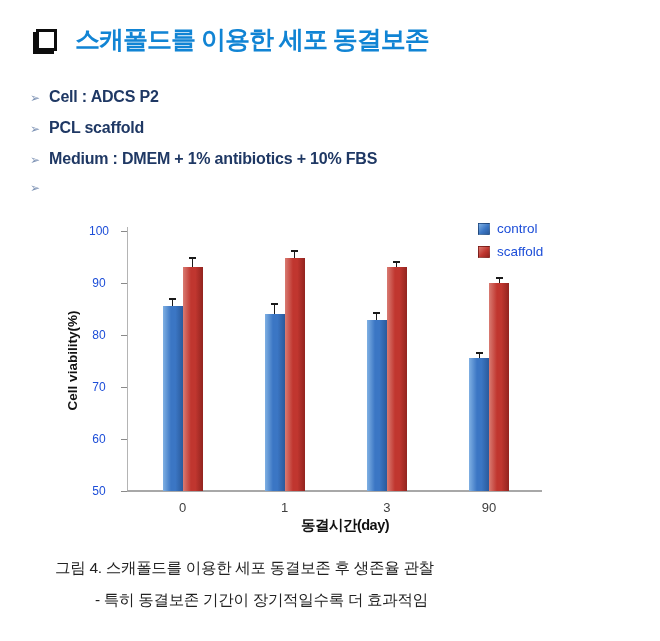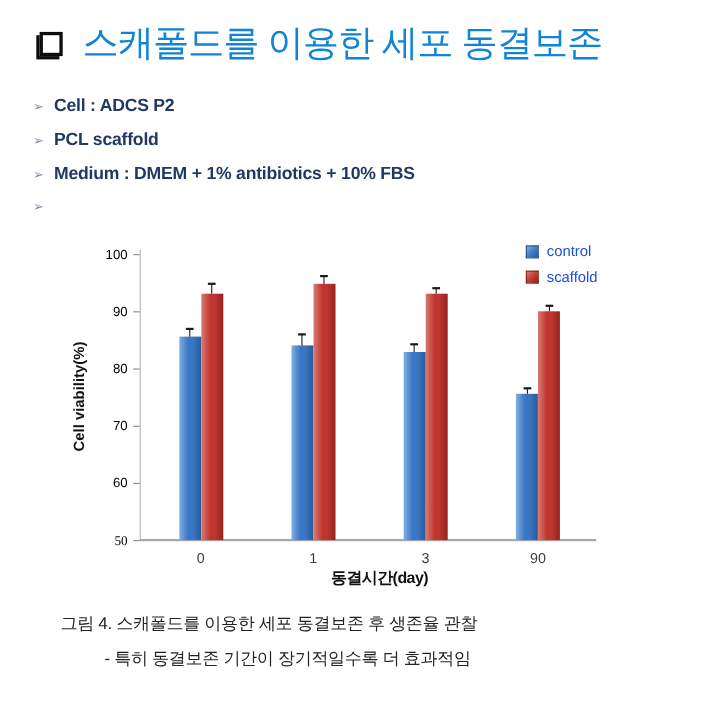--- a/index.html
+++ b/index.html
@@ -12,32 +12,32 @@
   }
   
   .title-row{position:absolute;left:36px;top:24px;display:flex;align-items:flex-start;}
   .sq-bullet{
     width:15px;height:16px;margin-top:5px;
     border:3px solid #0d0d0d;background:#ffffff;
     box-shadow:-3px 3px 0 #0d0d0d;
   }
   .page-title{
     margin:0 0 0 18px;
-    font-size:33px;line-height:30px;font-weight:normal;
+    font-size:25px;line-height:30px;font-weight:bold;
     color:#1184d4;letter-spacing:-1px;
   }
   
   .bullets{position:absolute;left:30px;top:88px;list-style:none;margin:0;padding:0;}
   .bullets li{display:flex;align-items:baseline;height:22px;margin-bottom:9px;}
   .arrow-ico{font-size:12px;color:#7e93b5;margin-right:9px;flex:none;}
   .bullet-text{font-size:16px;font-weight:bold;color:#1f3864;white-space:pre;letter-spacing:-0.2px;}
   
   .chart{position:absolute;left:0;top:0;width:660px;height:660px;}
   .chart .abs{position:absolute;}
-  .ticklabel{position:absolute;text-align:right;font-size:12px;color:#000000;line-height:16px;}
+  .ticklabel{position:absolute;text-align:center;font-size:12px;color:#1d4ed8;line-height:16px;}
   .xcat{position:absolute;text-align:center;font-size:13px;color:#3f3f3f;line-height:15px;}
   .x-title{
     position:absolute;left:245px;top:516px;width:200px;text-align:center;
     font-size:14.5px;font-weight:bold;color:#111;letter-spacing:-0.5px;
   }
   .y-title{
     position:absolute;left:-58px;top:353px;width:260px;text-align:center;
     font-size:13.5px;font-weight:bold;color:#111;
     transform:rotate(-90deg);transform-origin:center center;
   }
@@ -87,21 +87,21 @@
         <span class="legend-label">control</span>
       </div>
       <div class="legend-row">
         <span class="swatch" style="background: linear-gradient(135deg, rgb(217, 123, 114) 0%, rgb(192, 54, 47) 55%, rgb(146, 36, 31) 100%);"></span>
         <span class="legend-label">scaffold</span>
       </div>
     </div>
   <div class="abs" style="left: 127px; top: 227px; width: 1px; height: 264px; background: rgb(180, 180, 180);"></div>
       <div class="abs" style="left: 127px; top: 490px; width: 415px; height: 2px; background: rgb(168, 168, 168);"></div>
       <div class="abs" style="left: 121px; top: 490.5px; width: 6px; height: 1px; background: rgb(138, 138, 138);"></div>
-      <div class="abs ticklabel" style="left: 82px; top: 483px; width: 34px; font-family: Liberation Serif, serif;">50</div>
+      <div class="abs ticklabel" style="left: 82px; top: 483px; width: 34px;">50</div>
       <div class="abs" style="left: 121px; top: 438.5px; width: 6px; height: 1px; background: rgb(138, 138, 138);"></div>
       <div class="abs ticklabel" style="left: 82px; top: 431px; width: 34px;">60</div>
       <div class="abs" style="left: 121px; top: 386.5px; width: 6px; height: 1px; background: rgb(138, 138, 138);"></div>
       <div class="abs ticklabel" style="left: 82px; top: 379px; width: 34px;">70</div>
       <div class="abs" style="left: 121px; top: 334.5px; width: 6px; height: 1px; background: rgb(138, 138, 138);"></div>
       <div class="abs ticklabel" style="left: 82px; top: 327px; width: 34px;">80</div>
       <div class="abs" style="left: 121px; top: 282.5px; width: 6px; height: 1px; background: rgb(138, 138, 138);"></div>
       <div class="abs ticklabel" style="left: 82px; top: 275px; width: 34px;">90</div>
       <div class="abs" style="left: 121px; top: 230.5px; width: 6px; height: 1px; background: rgb(138, 138, 138);"></div>
       <div class="abs ticklabel" style="left: 82px; top: 223px; width: 34px;">100</div>

